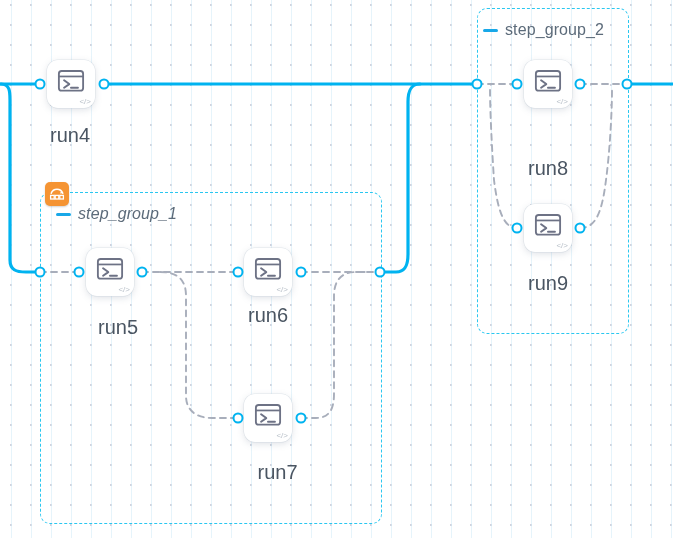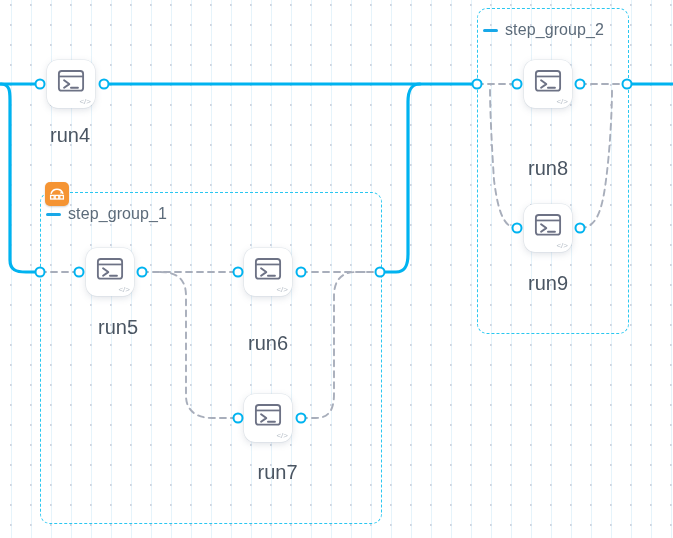--- a/index.html
+++ b/index.html
@@ -119,21 +119,21 @@
       <path d="M 160 272 C 180 272 186 282 186 296 L 186 396 C 186 410 196 418 212 418 L 238 418" fill="none" stroke="#a8aebb" stroke-width="1.9" stroke-linecap="round" stroke-dasharray="6 5"></path>
       <path d="M 301 418 L 316 418 C 330 418 334 408 334 394 L 334 296 C 334 282 340 272 356 272 L 372 272" fill="none" stroke="#a8aebb" stroke-width="1.9" stroke-linecap="round" stroke-dasharray="6 5"></path>
       <path d="M 477 84 L 517 84" fill="none" stroke="#a8aebb" stroke-width="1.9" stroke-linecap="round" stroke-dasharray="6 5"></path>
       <path d="M 580 84 L 627 84" fill="none" stroke="#a8aebb" stroke-width="1.9" stroke-linecap="round" stroke-dasharray="6 5"></path>
       <path d="M 490 90 C 490 110 492 150 494 180 C 498 212 504 228 517 228" fill="none" stroke="#a8aebb" stroke-width="1.9" stroke-linecap="round" stroke-dasharray="6 5"></path>
       <path d="M 580 228 C 596 228 602 212 606 180 C 610 150 612 110 612 90" fill="none" stroke="#a8aebb" stroke-width="1.9" stroke-linecap="round" stroke-dasharray="6 5"></path>
     </svg>
 
   <div id="groups-layer">
       <div class="group-box" style="left: 40px; top: 192px; width: 340px; height: 330px; border-color: rgb(42, 199, 240);"></div>
-      <div class="group-header" style="left: 46px; top: 205px;">
+      <div class="group-header" style="left: 56px; top: 205px; font-style: italic;">
         <span class="group-collapse"></span>
         <span class="group-title">step_group_1</span>
       </div>
       <div class="group-badge" style="left: 45px; top: 182px; background: rgb(245, 148, 51);">
         <svg width="18" height="18" viewBox="0 0 18 18" aria-hidden="true">
           <path d="M3.2 8.2 A6.2 6.2 0 0 1 14.8 8.2" fill="none" stroke="#fff" stroke-width="1.5" stroke-linecap="round"></path>
           <path d="M13.2 5.6 L14.9 8.3 L12.1 8.6 Z" fill="#fff"></path>
           <rect x="2.6" y="10.4" width="3.6" height="3.6" fill="none" stroke="#fff" stroke-width="1.3"></rect>
           <rect x="7.2" y="10.4" width="3.6" height="3.6" fill="none" stroke="#fff" stroke-width="1.3"></rect>
           <rect x="11.8" y="10.4" width="3.6" height="3.6" fill="none" stroke="#fff" stroke-width="1.3"></rect>
@@ -168,21 +168,21 @@
       <div class="node-label" style="left: 118px; top: 316px; color: rgb(74, 85, 98);">run5</div>
       <div class="node" style="left: 244px; top: 248px;">
         <span><svg width="30" height="30" viewBox="0 0 26 26" aria-hidden="true">
             <rect x="2.5" y="3.5" width="21" height="17" rx="2.4" fill="none" stroke="#6d7285" stroke-width="1.6"></rect>
             <line x1="2.5" y1="8.2" x2="23.5" y2="8.2" stroke="#6d7285" stroke-width="1.5"></line>
             <polyline points="7,11.5 11.5,14.8 7,18" fill="none" stroke="#6d7285" stroke-width="1.7" stroke-linecap="round" stroke-linejoin="round"></polyline>
             <line x1="13" y1="18" x2="19" y2="18" stroke="#6d7285" stroke-width="1.7" stroke-linecap="round"></line>
           </svg></span>
         <span class="code-mark">&lt;/&gt;</span>
       </div>
-      <div class="node-label" style="left: 268px; top: 332px; color: rgb(74, 85, 98);">run6</div>
+      <div class="node-label" style="left: 268px; top: 304px; color: rgb(74, 85, 98);">run6</div>
       <div class="node" style="left: 244px; top: 394px;">
         <span><svg width="30" height="30" viewBox="0 0 26 26" aria-hidden="true">
             <rect x="2.5" y="3.5" width="21" height="17" rx="2.4" fill="none" stroke="#6d7285" stroke-width="1.6"></rect>
             <line x1="2.5" y1="8.2" x2="23.5" y2="8.2" stroke="#6d7285" stroke-width="1.5"></line>
             <polyline points="7,11.5 11.5,14.8 7,18" fill="none" stroke="#6d7285" stroke-width="1.7" stroke-linecap="round" stroke-linejoin="round"></polyline>
             <line x1="13" y1="18" x2="19" y2="18" stroke="#6d7285" stroke-width="1.7" stroke-linecap="round"></line>
           </svg></span>
         <span class="code-mark">&lt;/&gt;</span>
       </div>
       <div class="node-label" style="left: 268px; top: 461px; color: rgb(74, 85, 98); padding-left: 19px;">run7</div>

